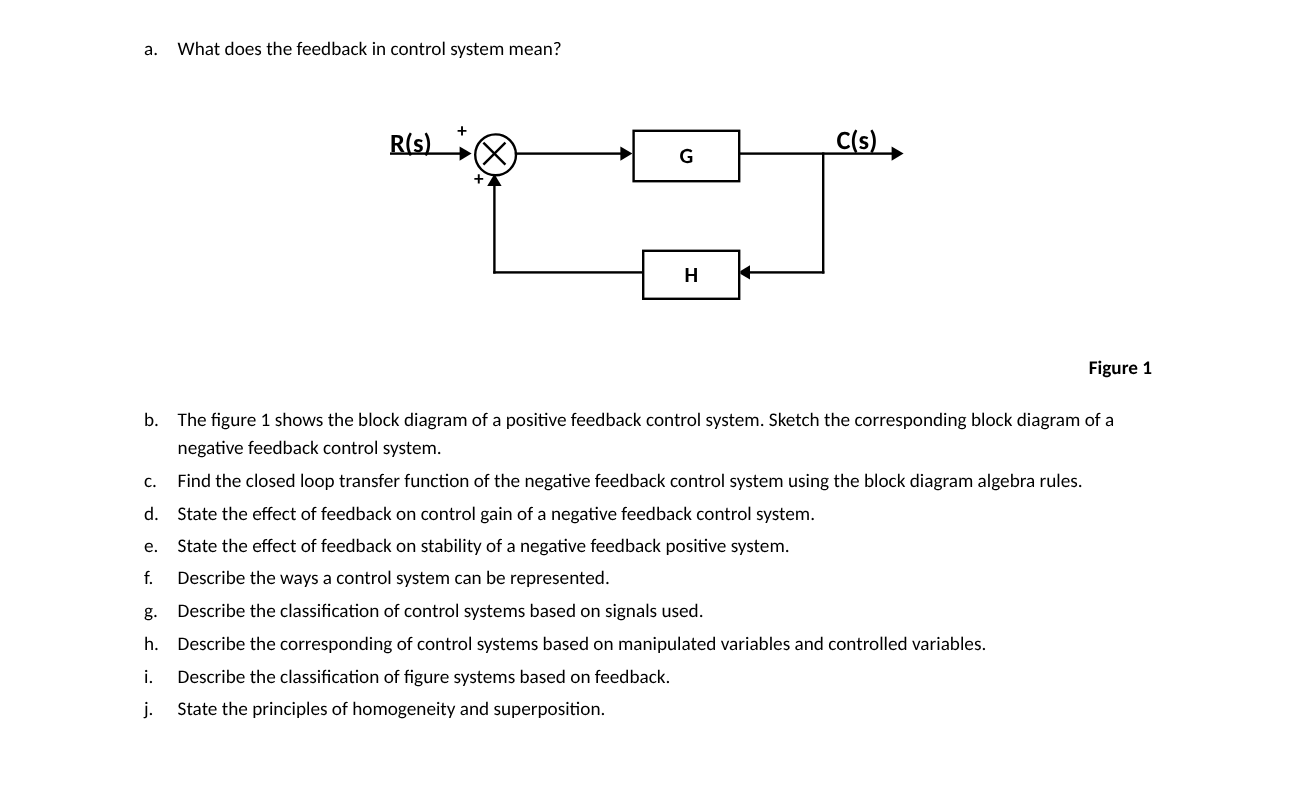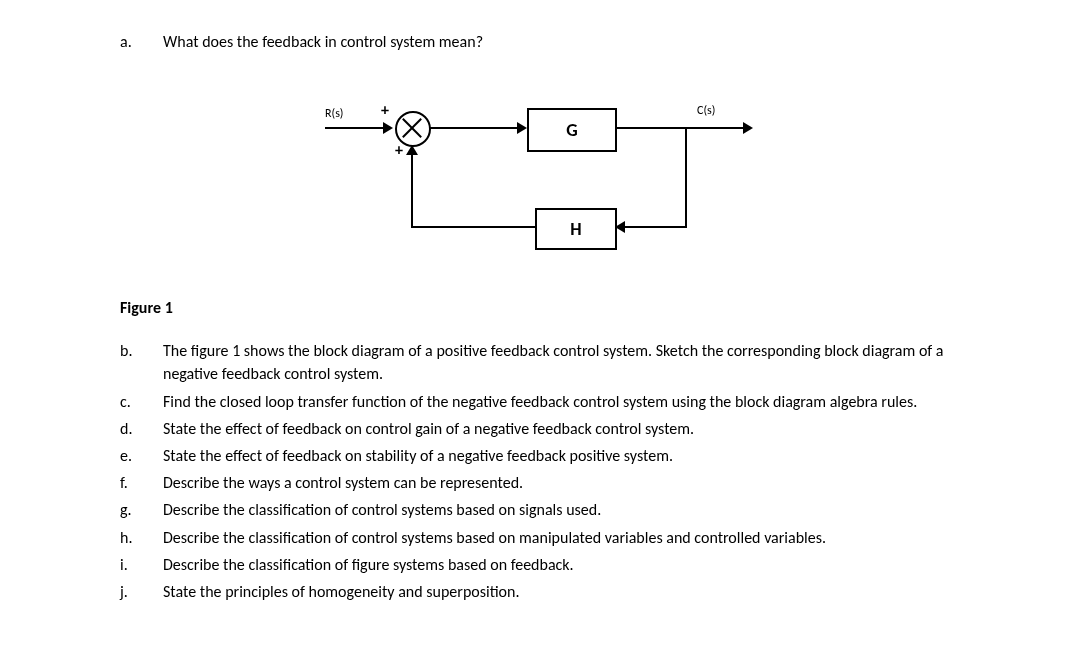--- a/index.html
+++ b/index.html
@@ -16,37 +16,36 @@
     display: flex;
     align-items: flex-start;
     margin-bottom: 4px;
     line-height: 1.45;
   }
   .q-marker {
     flex: 0 0 28px;
   }
   .q-text {
     flex: 1;
-    margin-left: 15px;
   }
   .diagram-wrap {
     margin: 45px 0 20px 0;
     display: flex;
     justify-content: center;
   }
   .block-diagram {
     position: relative;
     width: 430px;
     height: 180px;
   }
   .bd-label {
     position: absolute;
     font-family: Calibri, Arial, sans-serif;
-    font-weight: 400;
-    font-size: 12px;
+    font-weight: 700;
+    font-size: 22px;
   }
   .bd-box {
     position: absolute;
     border: 2px solid #000;
     display: flex;
     align-items: center;
     justify-content: center;
     font-weight: 700;
     font-size: 18px;
     background: #fff;
@@ -102,21 +101,21 @@
     border-left: 6px solid transparent;
     border-right: 6px solid transparent;
     border-bottom: 10px solid #000;
   }
   .plus {
     position: absolute;
     font-weight: 700;
     font-size: 16px;
   }
   .fig-caption {
-    text-align: left;
+    text-align: right;
     font-weight: 700;
     font-size: 16px;
     margin: 8px 0 22px 0;
   }
 </style>
 </head>
 <body>
 
 <div class="q-row">
   <div class="q-marker">a.</div>
@@ -180,21 +179,21 @@
 <div class="q-row">
   <div class="q-marker">f.</div>
   <div class="q-text">Describe the ways a control system can be represented.</div>
 </div>
 <div class="q-row">
   <div class="q-marker">g.</div>
   <div class="q-text">Describe the classification of control systems based on signals used.</div>
 </div>
 <div class="q-row">
   <div class="q-marker">h.</div>
-  <div class="q-text">Describe the classification of control systems based on manipulated variables and controlled variables.</div>
+  <div class="q-text">Describe the corresponding of control systems based on manipulated variables and controlled variables.</div>
 </div>
 <div class="q-row">
   <div class="q-marker">i.</div>
   <div class="q-text">Describe the classification of figure systems based on feedback.</div>
 </div>
 <div class="q-row">
   <div class="q-marker">j.</div>
   <div class="q-text">State the principles of homogeneity and superposition.</div>
 </div>
 

